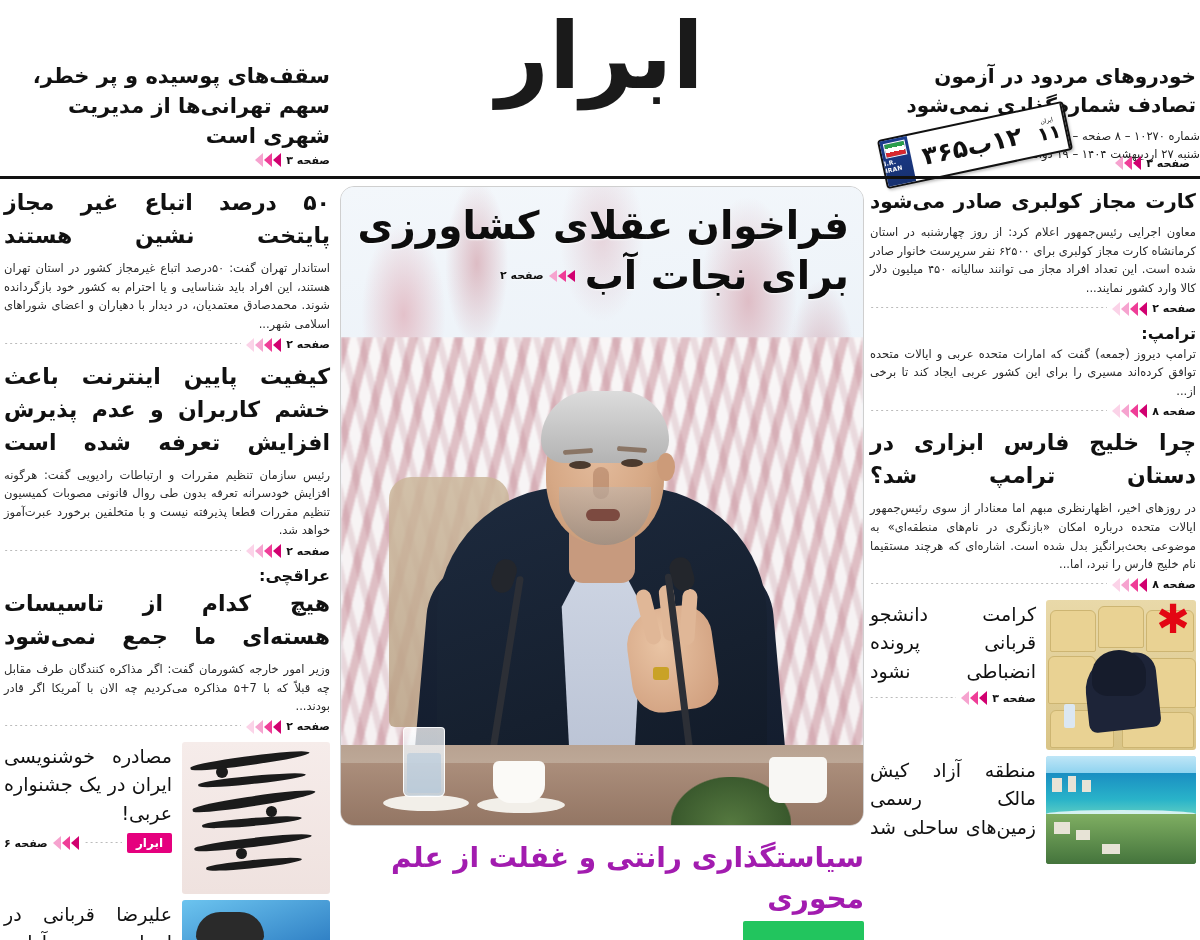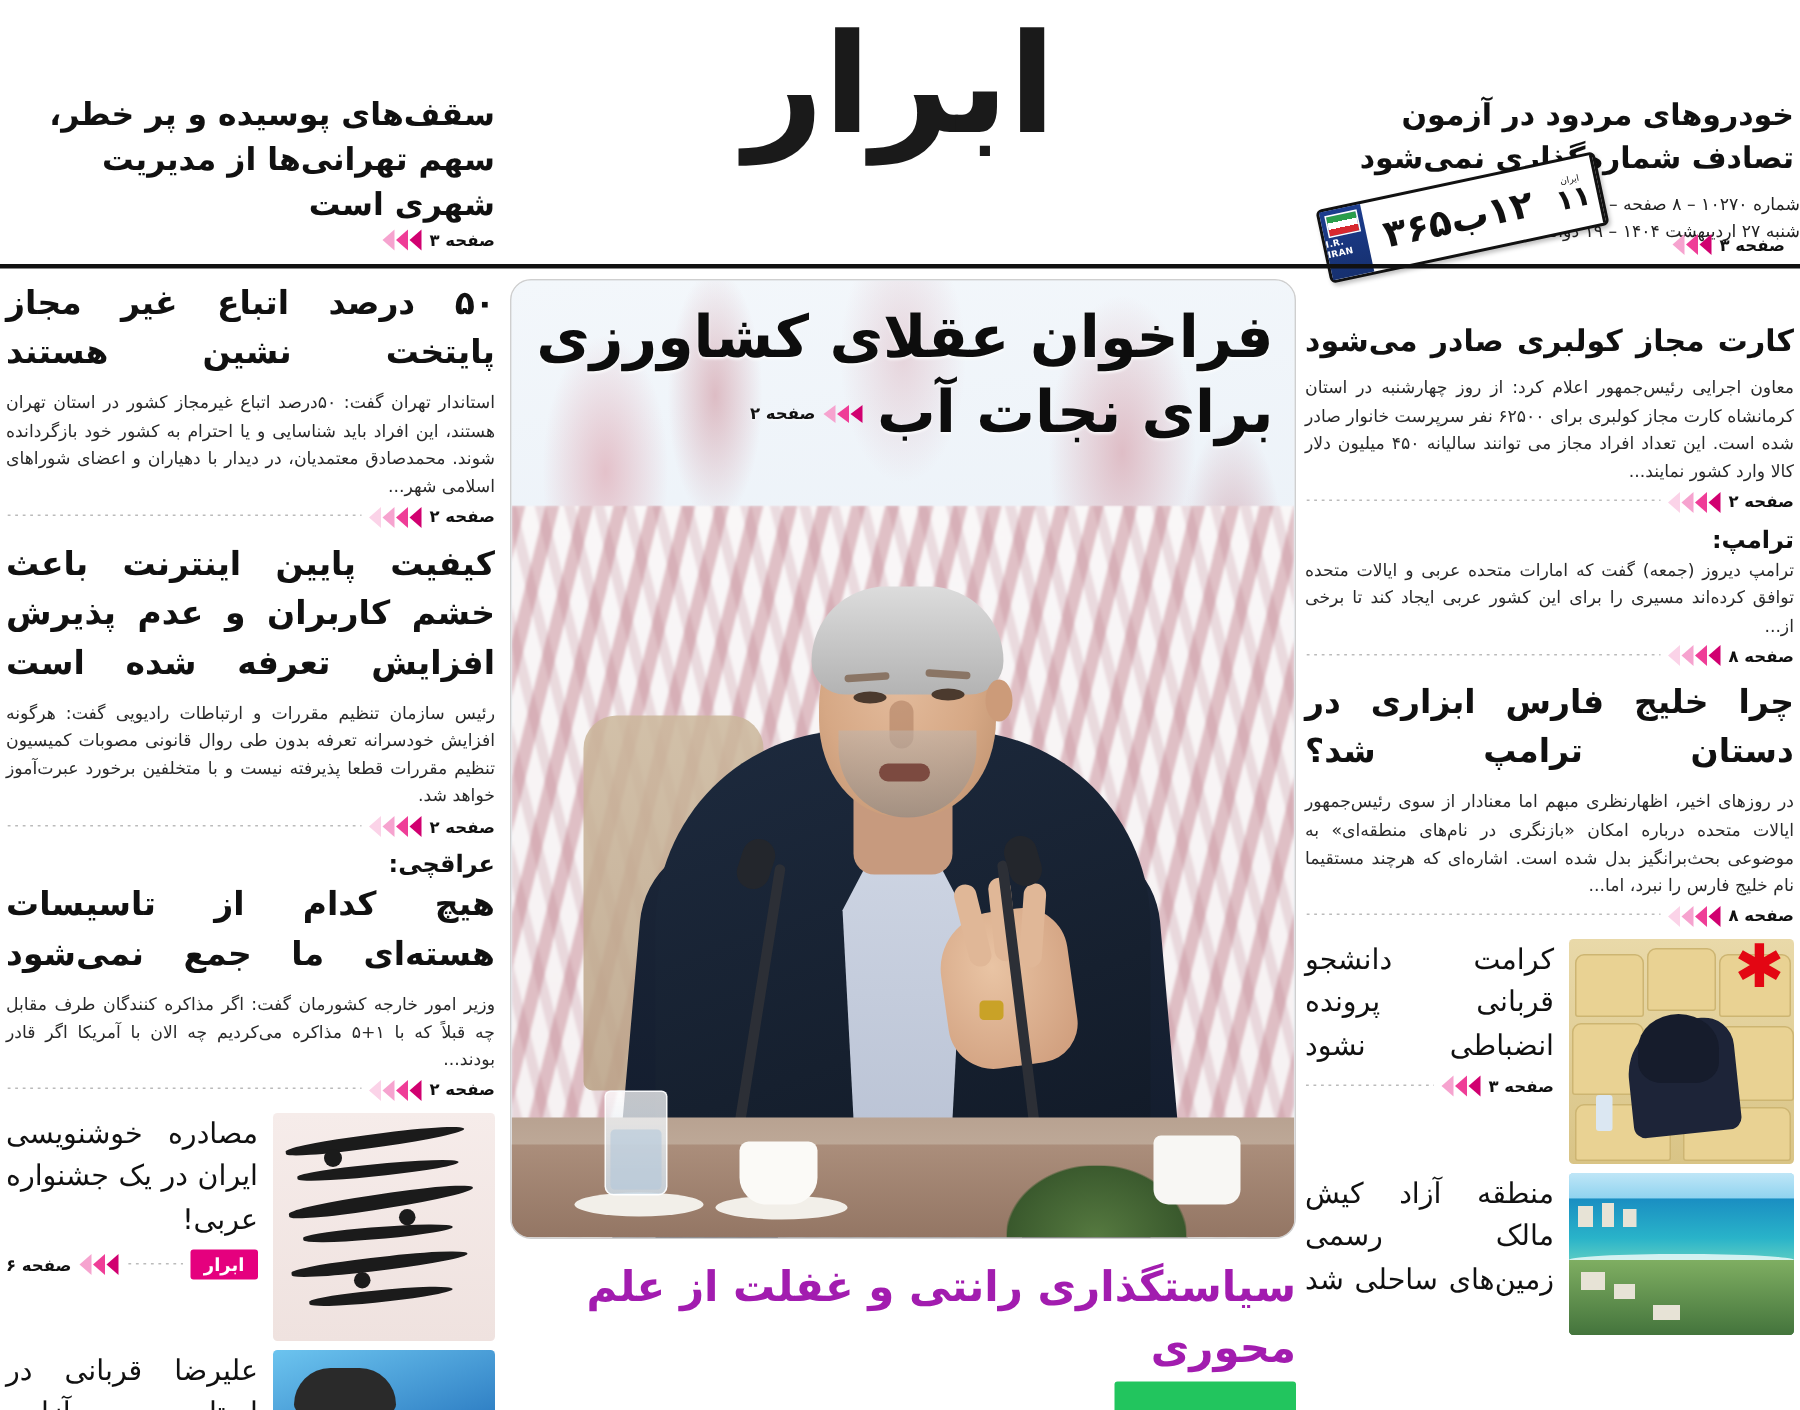--- a/index.html
+++ b/index.html
@@ -96,21 +96,21 @@
   .art{margin-bottom:8px;}
   .kicker{
     font-size:16px;font-weight:bold;color:#111;text-align:right;margin-bottom:2px;
   }
   .art h2{
     margin:0 0 7px 0;
     font-size:22px;font-weight:bold;color:#111;line-height:1.5;
     text-align:justify;text-align-last:justify;
     letter-spacing:-0.2px;
   }
-  .art h2.sm{font-size:20px;margin-top:26px;}
+  .art h2.sm{font-size:20px;}
   .art p.lede{
     margin:0 0 4px 0;font-size:11.5px;color:#2a2a2a;line-height:1.62;
     text-align:justify;
   }
   .byline{
     display:flex;align-items:center;justify-content:flex-start;gap:6px;
     font-size:11px;color:#333;margin:4px 0 6px 0;direction:rtl;
   }
   .byline .dia{
     width:13px;height:13px;background:#e5007e;transform:rotate(45deg);display:inline-block;flex:0 0 auto;
@@ -398,21 +398,21 @@
             <i></i>
             <i></i>
           </span>
         <span class="dots"></span>
       </div>
     </div>
 
     <div class="art">
       <div class="kicker">عراقچی:</div>
       <h2>هیچ کدام از تاسیسات هسته‌ای ما جمع نمی‌شود</h2>
-      <p class="lede">وزیر امور خارجه کشورمان گفت: اگر مذاکره کنندگان طرف مقابل چه قبلاً که با ۱+۵ مذاکره می‌کردیم چه الان با آمریکا اگر قادر بودند...</p>
+      <p class="lede">وزیر امور خارجه کشورمان گفت: اگر مذاکره کنندگان طرف مقابل چه قبلاً که با 7+۵ مذاکره می‌کردیم چه الان با آمریکا اگر قادر بودند...</p>
       <div class="pbadge">
         <span class="lbl">صفحه ۲</span>
         <span class="chev">
             <i></i>
             <i></i>
             <i></i>
             <i></i>
           </span>
         <span class="dots"></span>
       </div>

